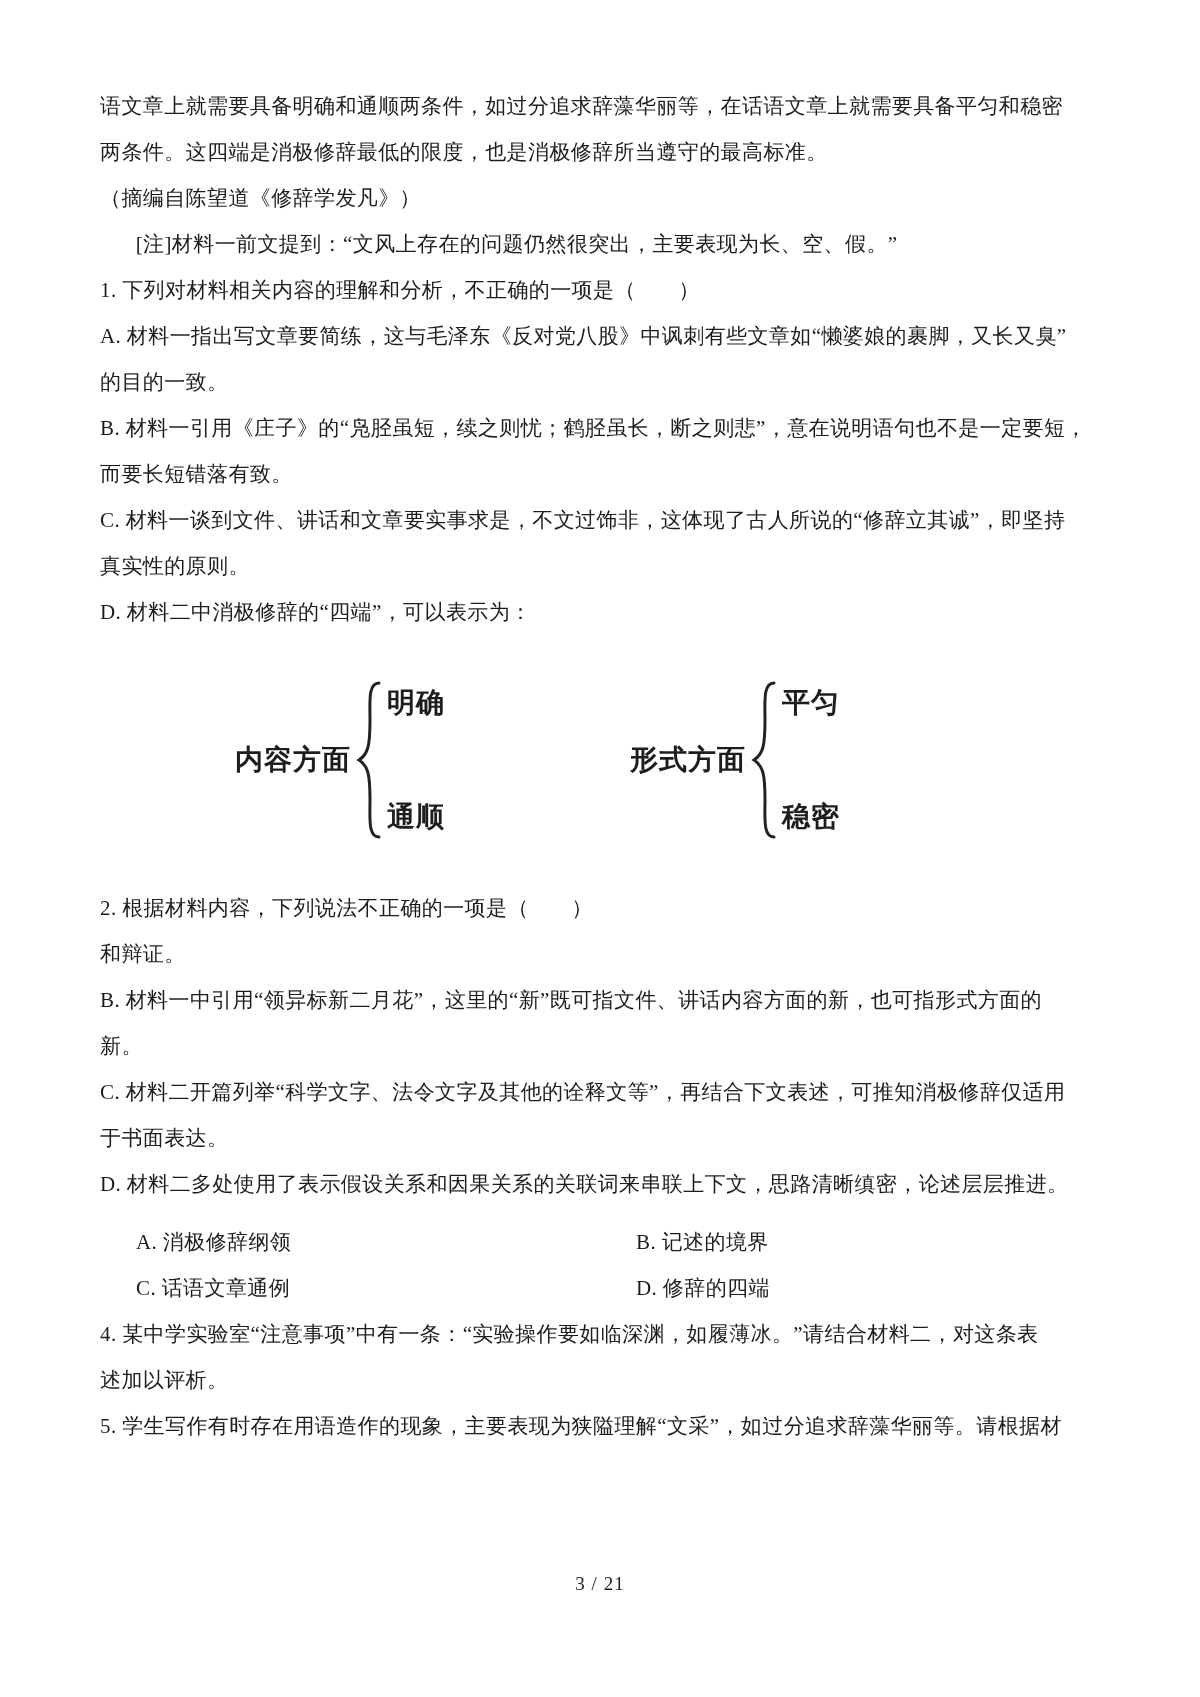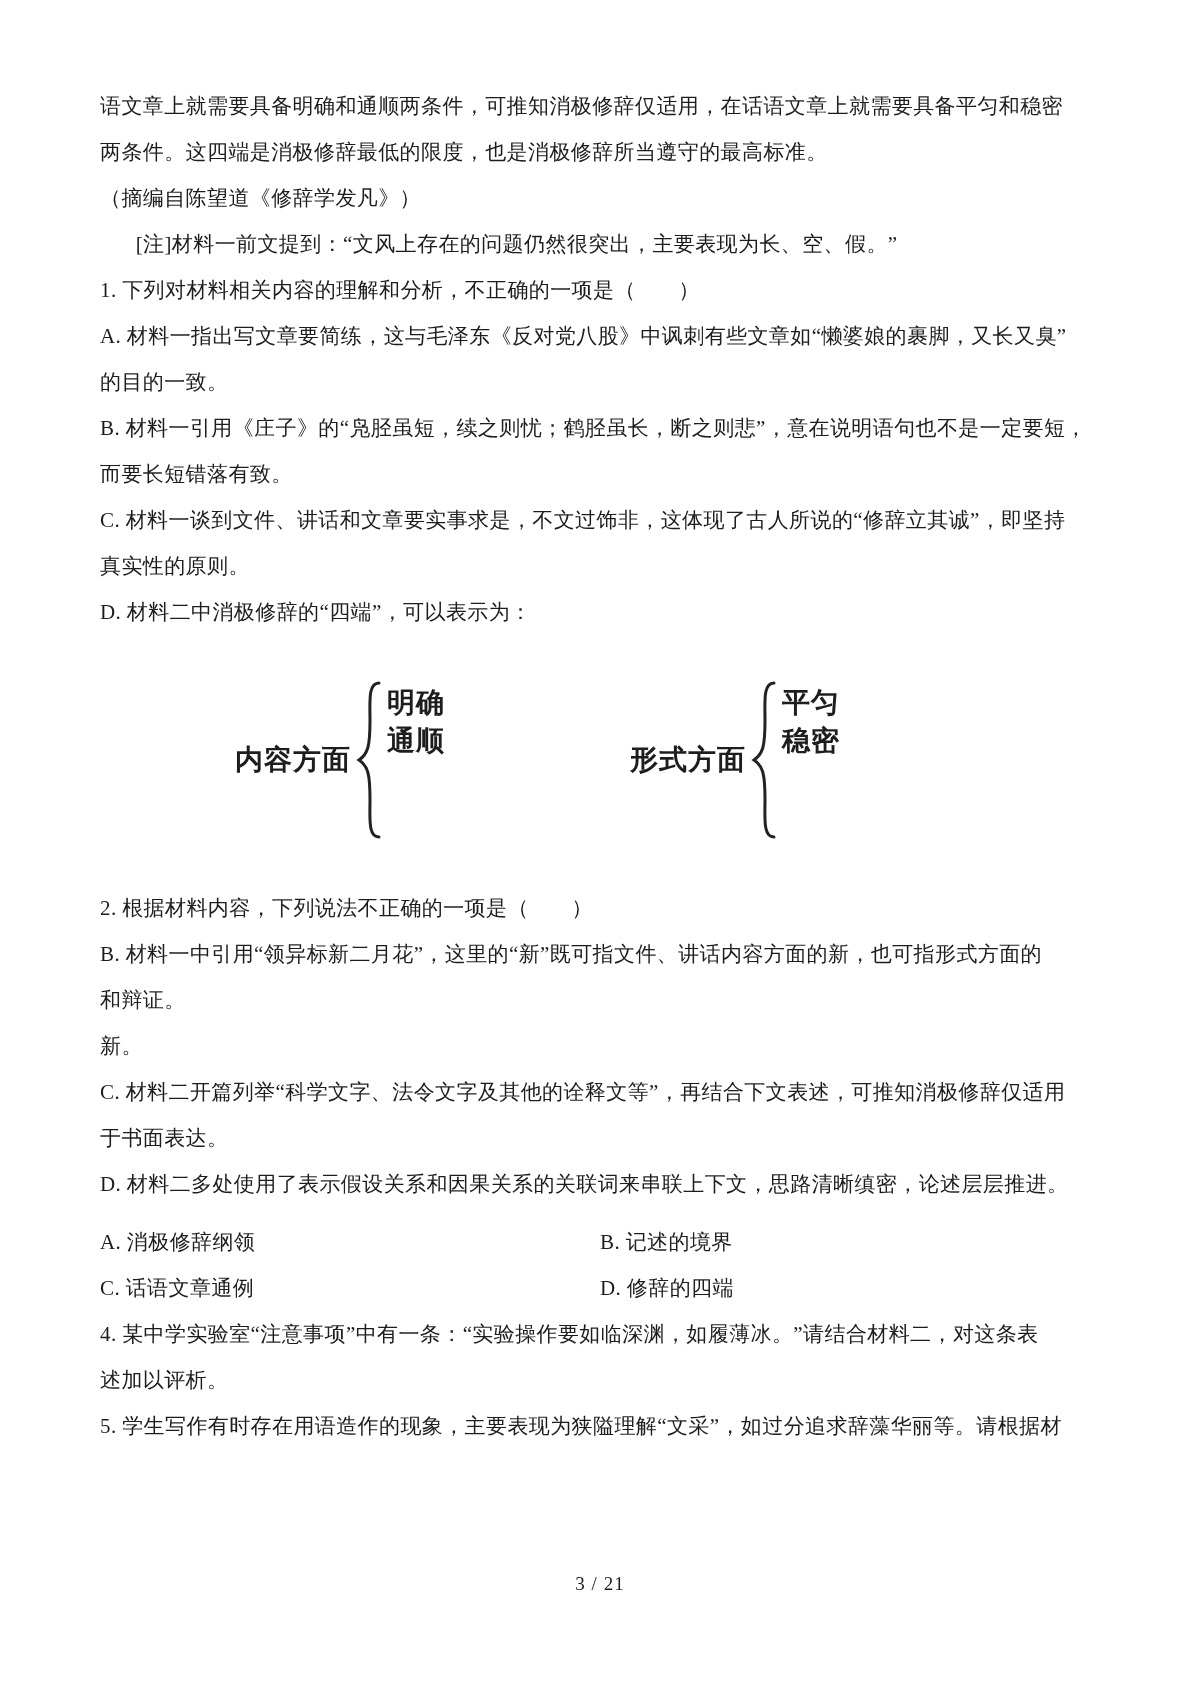--- a/index.html
+++ b/index.html
@@ -15,42 +15,42 @@
   .content { padding: 83px 100px 0 100px; }
   .tline {
     font-size: 21px;
     line-height: 46px;
     letter-spacing: 0.4px;
     white-space: nowrap;
   }
   .attribution { }
   .note-indent { text-indent: 1.7em; }
   .q3block { margin-top: 12px; }
-  .opts-row { display: flex; }
+  .opts-row { display: flex; margin-left: 36px; }
   .opt-first { display: inline-block; width: 500px; }
   
   .diagram {
     height: 250px;
     display: flex;
     align-items: center;
   }
   .dgroup { display: flex; align-items: center; }
   .dgroup-left { margin-left: 135px; }
   .dgroup-right { margin-left: 185px; }
   .dlabel {
     font-family: "Liberation Sans", sans-serif;
     font-weight: bold;
     font-size: 28px;
     letter-spacing: 1px;
   }
   .dbrace { margin: 0 6px 0 4px; display: block; }
   .ditems {
     display: flex;
     flex-direction: column;
-    justify-content: flex-start;
+    justify-content: space-between;
     height: 152px;
   }
   .ditem {
     font-family: "Liberation Sans", sans-serif;
     font-weight: bold;
     font-size: 28px;
     letter-spacing: 1px;
   }
   .footer {
     position: absolute;
@@ -60,21 +60,21 @@
     font-size: 19px;
     letter-spacing: 1px;
   }
 </style>
 </head>
 <body>
 
 <div class="page">
   <div class="content">
 
-    <div class="tline">语文章上就需要具备明确和通顺两条件，可推知消极修辞仅适用，在话语文章上就需要具备平匀和稳密</div>
+    <div class="tline">语文章上就需要具备明确和通顺两条件，如过分追求辞藻华丽等，在话语文章上就需要具备平匀和稳密</div>
     <div class="tline">两条件。这四端是消极修辞最低的限度，也是消极修辞所当遵守的最高标准。</div>
     <div class="tline attribution">（摘编自陈望道《修辞学发凡》）</div>
     <div class="tline note-indent">[注]材料一前文提到：“文风上存在的问题仍然很突出，主要表现为长、空、假。”</div>
 
     <div class="tline">1. 下列对材料相关内容的理解和分析，不正确的一项是（　　）</div>
     <div class="tline">A. 材料一指出写文章要简练，这与毛泽东《反对党八股》中讽刺有些文章如“懒婆娘的裹脚，又长又臭”</div>
     <div class="tline">的目的一致。</div>
     <div class="tline">B. 材料一引用《庄子》的“凫胫虽短，续之则忧；鹤胫虽长，断之则悲”，意在说明语句也不是一定要短，</div>
     <div class="tline">而要长短错落有致。</div>
     <div class="tline">C. 材料一谈到文件、讲话和文章要实事求是，不文过饰非，这体现了古人所说的“修辞立其诚”，即坚持</div>
@@ -98,22 +98,22 @@
           <path d="M24 3 C13 3 15 22 15 40 C15 66 13 74 4 80 C13 86 15 94 15 120 C15 138 13 157 24 157" fill="none" stroke="#222222" stroke-width="3" stroke-linecap="round"></path>
         </svg>
         <div class="ditems">
           <span class="ditem">平匀</span>
           <span class="ditem">稳密</span>
         </div>
       </div>
     </div>
 
     <div class="tline">2. 根据材料内容，下列说法不正确的一项是（　　）</div>
+    <div class="tline">和辩证。</div>
     <div class="tline">B. 材料一中引用“领异标新二月花”，这里的“新”既可指文件、讲话内容方面的新，也可指形式方面的</div>
-    <div class="tline">和辩证。</div>
     <div class="tline">新。</div>
     <div class="tline">C. 材料二开篇列举“科学文字、法令文字及其他的诠释文等”，再结合下文表述，可推知消极修辞仅适用</div>
     <div class="tline">于书面表达。</div>
     <div class="tline">D. 材料二多处使用了表示假设关系和因果关系的关联词来串联上下文，思路清晰缜密，论述层层推进。</div>
 
     <div class="q3block">
       <div class="tline opts-row">
         <span class="opt-first">A. 消极修辞纲领</span>
         <span>B. 记述的境界</span>
       </div>

